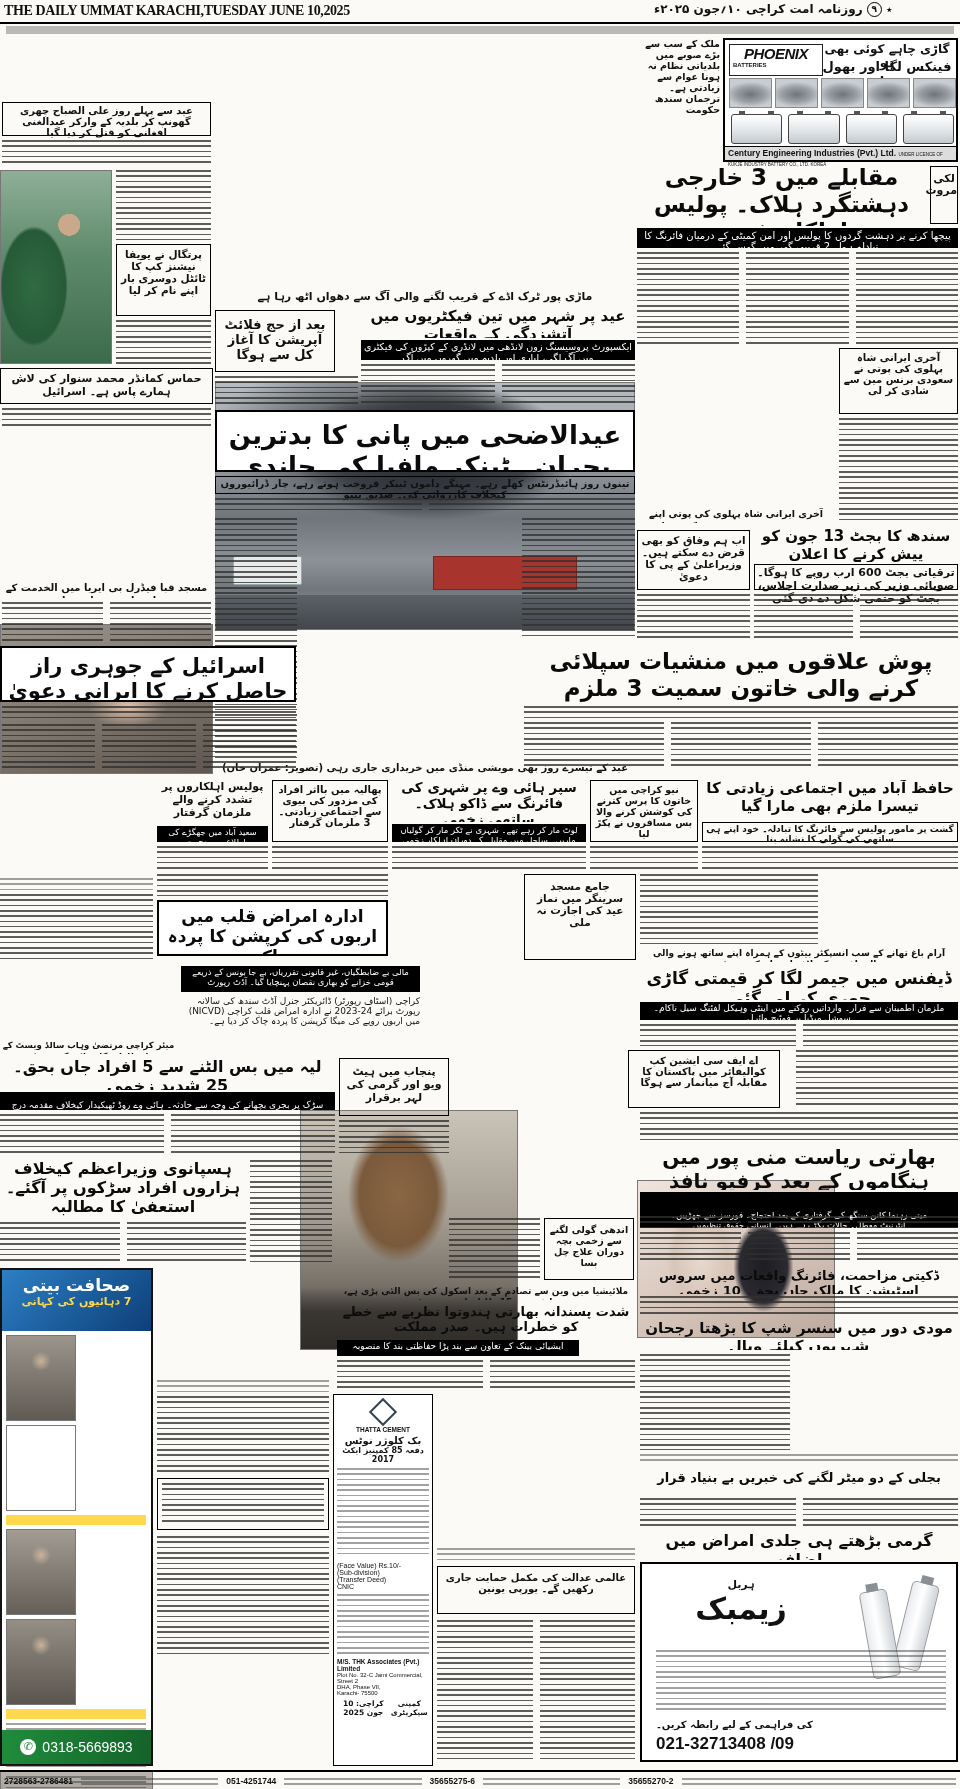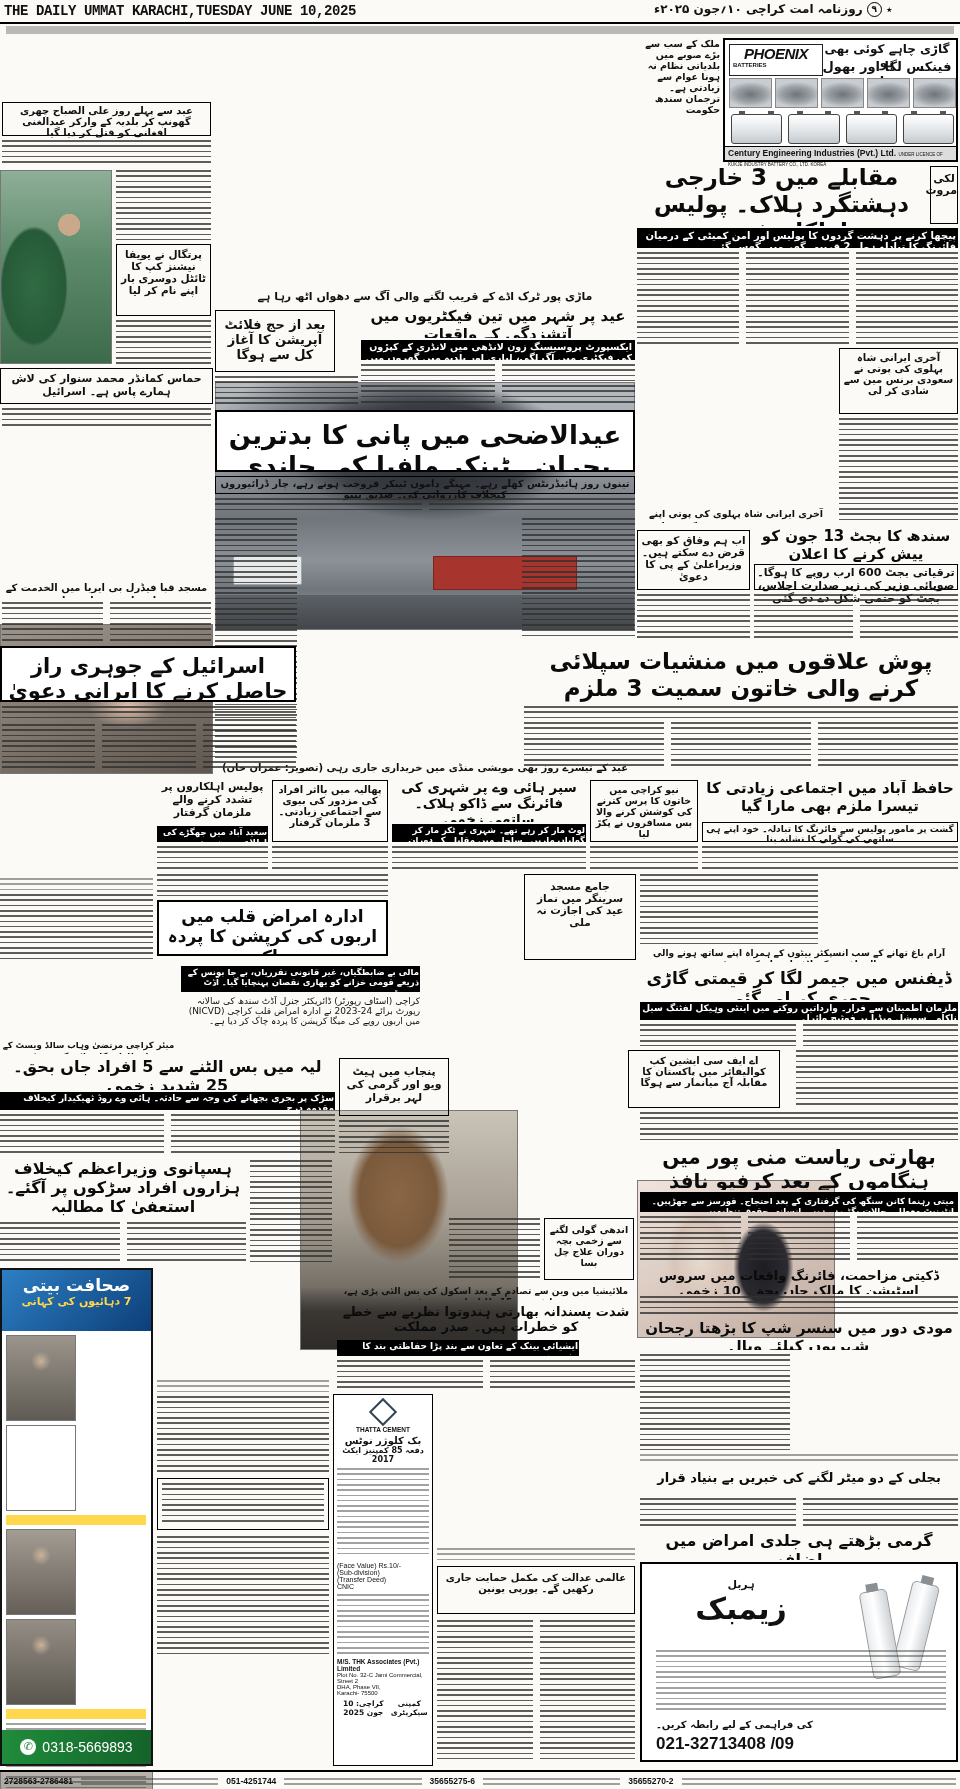--- a/index.html
+++ b/index.html
@@ -1,31 +1,31 @@
 <!DOCTYPE html>
 <html lang="ur"><head>
 <meta charset="utf-8">
 <style>
   html,body{margin:0;padding:0;background:#e9e7e2;}
   #page{position:relative;width:960px;height:1789px;background:#fbfaf7;margin:0 auto;
         font-family:"DejaVu Sans","Liberation Sans",sans-serif;color:#111;overflow:hidden;}
   .blk{position:absolute;box-sizing:border-box;}
   .rtl{direction:rtl;unicode-bidi:plaintext;}
   .hd{font-weight:bold;text-align:center;line-height:1.18;color:#0b0b0b;overflow:hidden;}
-  .rev{background:#000;color:#fff;font-weight:bold;text-align:right;overflow:hidden;}
+  .rev{background:#000;color:#fff;font-weight:normal;text-align:center;overflow:hidden;}
   .box{border:2px solid #000;background:#fff;}
   .thin{border:1px solid #000;}
   .cap{font-weight:bold;text-align:center;font-size:10px;line-height:1.25;overflow:hidden;}
   .tl{background:repeating-linear-gradient(to bottom,#30302e 0 1.6px,transparent 1.6px 5.3px);opacity:.78;}
   .tl.lt{opacity:.45;}
   .cols{display:flex;gap:7px;}
   .cols>div{flex:1;}
   .photo{border:1px solid #777;overflow:hidden;position:relative;}
   .sep{background:#000;}
-  .mh-en{font-family:Liberation Mono, monospace;font-weight:bold;font-size:14px;letter-spacing:-0.4px;}
+  .mh-en{font-family:Liberation Serif, serif;font-weight:bold;font-size:14px;letter-spacing:-0.4px;}
   .pgnum{display:inline-block;width:13px;height:13px;border:1.2px solid #000;border-radius:50%;
          font-size:9px;line-height:13px;text-align:center;font-weight:bold;vertical-align:middle;}
   .adbox{border:2px solid #000;background:#fff;}
   .batt{border:1.5px solid #444;border-radius:3px;background:linear-gradient(180deg,#fff 0%,#dfe3e6 60%,#c4c9cd 100%);position:relative;}
   .batt:before{content:"";position:absolute;top:-4px;left:15%;width:12%;height:4px;background:#555;}
   .batt:after{content:"";position:absolute;top:-4px;right:15%;width:12%;height:4px;background:#555;}
   .veh{background:radial-gradient(ellipse 60% 45% at 50% 55%,#6e747a 0%,#9aa0a5 60%,#c9cdd1 100%);border:1px solid #888;}
   .tube{position:absolute;width:26px;height:86px;border:1px solid #999;border-radius:5px;
         background:linear-gradient(90deg,#e9ecef,#ffffff 45%,#cfd4d8);}
   .tube:before{content:"";position:absolute;top:-8px;left:7px;width:12px;height:8px;background:#8a8f94;}
@@ -207,21 +207,21 @@
   <div class="blk thin rtl" style="left:524px;top:874px;width:112px;height:86px;font-size:10.5px;font-weight:bold;text-align:center;padding:5px">جامع مسجد سرینگر میں نماز عید کی اجازت نہ ملی</div>
   <div class="blk tl" style="left:640px;top:874px;width:178px;height:70px"></div>
 
   <div class="blk cap rtl" style="left:640px;top:948px;width:318px;height:14px;font-size:9px">آرام باغ تھانے کے سب انسپکٹر بیٹوں کے ہمراہ اپنے ساتھ ہونے والی ناانصافیوں کیخلاف احتجاج کرتے ہوئے</div>
 
   <div class="blk cap rtl" style="left:0;top:1040px;width:177px;height:14px;font-size:8.5px">میئر کراچی مرتضیٰ وہاب سالڈ ویسٹ کے انتظامات کا معائنہ کرتے ہوئے</div>
   <div class="blk rev rtl" style="left:181px;top:966px;width:239px;height:26px;font-size:8.5px;padding:1px">مالی بے ضابطگیاں، غیر قانونی تقرریاں، بے جا بونس کے ذریعے قومی خزانے کو بھاری نقصان پہنچایا گیا۔ آڈٹ رپورٹ</div>
   <div class="blk rtl" style="left:181px;top:996px;width:239px;height:58px;font-size:9px;text-align:right;overflow:hidden">کراچی (اسٹاف رپورٹر) ڈائریکٹر جنرل آڈٹ سندھ کی سالانہ رپورٹ برائے 24-2023 نے ادارہ امراض قلب کراچی (NICVD) میں اربوں روپے کی میگا کرپشن کا پردہ چاک کر دیا ہے۔</div>
 
   <div class="blk hd rtl" style="left:0;top:1058px;width:335px;height:32px;font-size:16px">لیہ میں بس الٹنے سے 5 افراد جاں بحق۔ 25 شدید زخمی</div>
-  <div class="blk rev rtl" style="left:0;top:1092px;width:335px;height:18px;font-size:9px;padding:1px">سڑک پر بجری بچھانے کی وجہ سے حادثہ۔ ہائی وے روڈ ٹھیکیدار کیخلاف مقدمہ درج</div>
+  <div class="blk rev rtl" style="left:0;top:1092px;width:335px;height:18px;font-size:9px;padding:8px">سڑک پر بجری بچھانے کی وجہ سے حادثہ۔ ہائی وے روڈ ٹھیکیدار کیخلاف مقدمہ درج</div>
   <div class="blk cols" style="left:0;top:1114px;width:335px;height:40px">
     <div class="tl"></div>
     <div class="tl"></div>
   </div>
   <div class="blk thin rtl" style="left:339px;top:1058px;width:110px;height:58px;font-size:11px;font-weight:bold;text-align:center;padding:6px 3px">پنجاب میں ہیٹ ویو اور گرمی کی لہر برقرار</div>
   <div class="blk tl" style="left:339px;top:1120px;width:110px;height:34px"></div>
 
   <div class="blk hd rtl" style="left:0;top:1160px;width:246px;height:58px;font-size:16px">ہسپانوی وزیراعظم کیخلاف ہزاروں افراد سڑکوں پر آگئے۔ استعفیٰ کا مطالبہ</div>
   <div class="blk cols" style="left:0;top:1222px;width:246px;height:40px">
     <div class="tl"></div>
@@ -233,21 +233,21 @@
   <div class="blk rev rtl" style="left:640px;top:1002px;width:318px;height:18px;font-size:9px;padding:1px">ملزمان اطمینان سے فرار۔ وارداتیں روکنے میں اینٹی وہیکل لفٹنگ سیل ناکام۔ سوشل میڈیا پر فوٹیج وائرل</div>
   <div class="blk cols" style="left:640px;top:1024px;width:318px;height:22px">
     <div class="tl"></div>
     <div class="tl"></div>
   </div>
   <div class="blk thin rtl" style="left:628px;top:1050px;width:152px;height:58px;font-size:10px;font-weight:bold;text-align:center;padding:4px">اے ایف سی ایشین کپ کوالیفائر میں پاکستان کا مقابلہ آج میانمار سے ہوگا</div>
   <div class="blk tl" style="left:796px;top:1050px;width:162px;height:58px"></div>
   <div class="blk tl" style="left:640px;top:1112px;width:318px;height:30px"></div>
 
   <div class="blk hd rtl" style="left:640px;top:1146px;width:318px;height:44px;font-size:20px">بھارتی ریاست منی پور میں ہنگاموں کے بعد کرفیو نافذ</div>
-  <div class="blk rev rtl" style="left:640px;top:1192px;width:318px;height:20px;font-size:8.5px;padding:4px">میتی رہنما کانن سنگھ کی گرفتاری کے بعد احتجاج۔ فورسز سے جھڑپیں۔ انٹرنیٹ معطل۔ حالات بگڑ رہے ہیں۔ انسانی حقوق تنظیمیں</div>
+  <div class="blk rev rtl" style="left:640px;top:1192px;width:318px;height:20px;font-size:8.5px;padding:18px">میتی رہنما کانن سنگھ کی گرفتاری کے بعد احتجاج۔ فورسز سے جھڑپیں۔ انٹرنیٹ معطل۔ حالات بگڑ رہے ہیں۔ انسانی حقوق تنظیمیں</div>
   <div class="blk cols" style="left:640px;top:1216px;width:318px;height:48px">
     <div class="tl"></div>
     <div class="tl"></div>
     <div class="tl"></div>
   </div>
 
   <div class="blk cap rtl" style="left:337px;top:1286px;width:298px;height:14px;font-size:9px">ملائیشیا میں وین سے تصادم کے بعد اسکول کی بس الٹی پڑی ہے، حادثے میں 15 طلبا جاں بحق ہوئے</div>
   <div class="blk hd rtl" style="left:337px;top:1304px;width:298px;height:34px;font-size:13px">شدت پسندانہ بھارتی ہندوتوا نظریے سے خطے کو خطرات ہیں۔ صدر مملکت</div>
   <div class="blk rev rtl" style="left:337px;top:1340px;width:242px;height:16px;font-size:9px;padding:1px">ایشیائی بینک کے تعاون سے بند پڑا حفاظتی بند کا منصوبہ</div>
   <div class="blk cols" style="left:337px;top:1360px;width:298px;height:30px">

